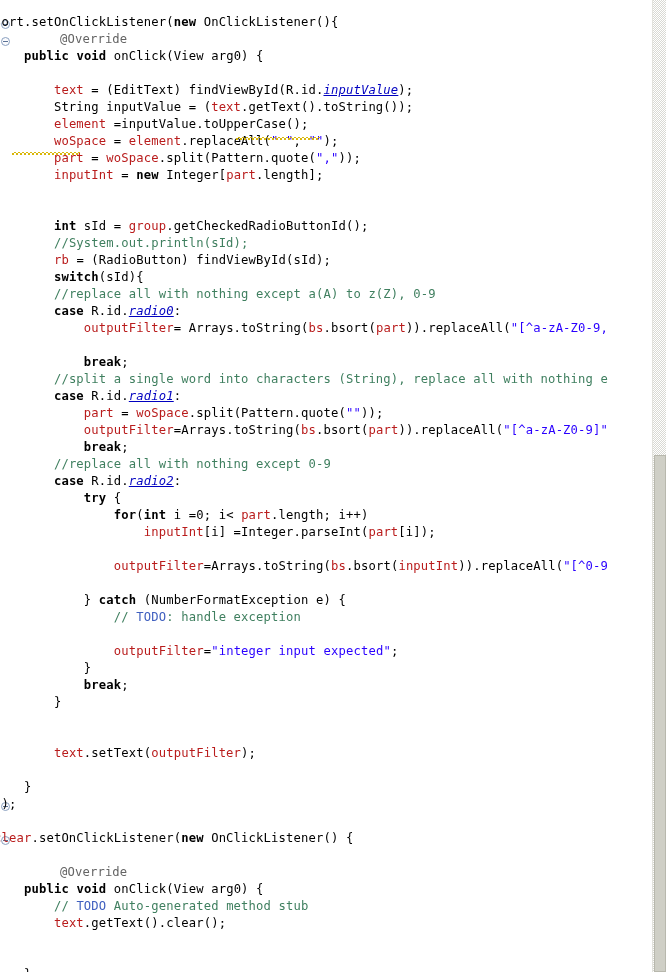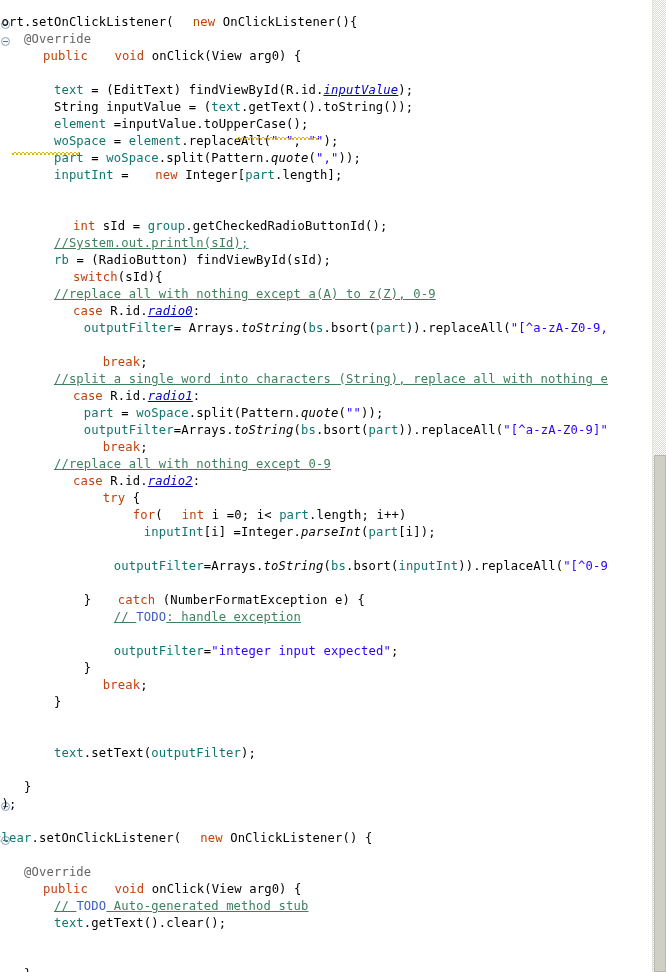--- a/index.html
+++ b/index.html
@@ -71,28 +71,28 @@
     letter-spacing: 0.15px;
     color: #000000;
   }
   .ln {
     height: 17px;
     white-space: pre;
     position: relative;
   }
 
   
-  .kw   { color: #c2410c; font-weight: normal; margin-left: 19px; }          
-  .fld  { color: #0f766e; }                              
+  .kw   { color: #000000; font-weight: bold; }          
+  .fld  { color: #b91c1c; }                              
   .sfld { color: #0000c0; font-style: italic; text-decoration: underline; }          
-  .smth { color: #000000; font-style: italic; }          
+  .smth { color: #000000; }          
   .str  { color: #2a00ff; }                              
-  .cmt  { color: #3f7f5f; text-decoration: underline; }                              
+  .cmt  { color: #3f7f5f; }                              
   .todo { color: #3f5fbf; font-weight: normal; }           
-  .anno { color: #646464; }                              
+  .anno { color: #646464; margin-left: 36px; }                              
   .pln  { color: #000000; }
 
   
   .sq {
     position: absolute;
     height: 4px;
     background-image:
       radial-gradient(circle at 1px 2px, #d8b400 0.9px, transparent 1.1px),
       radial-gradient(circle at 3px 0px, #d8b400 0.9px, transparent 1.1px);
     background-size: 4px 4px;

